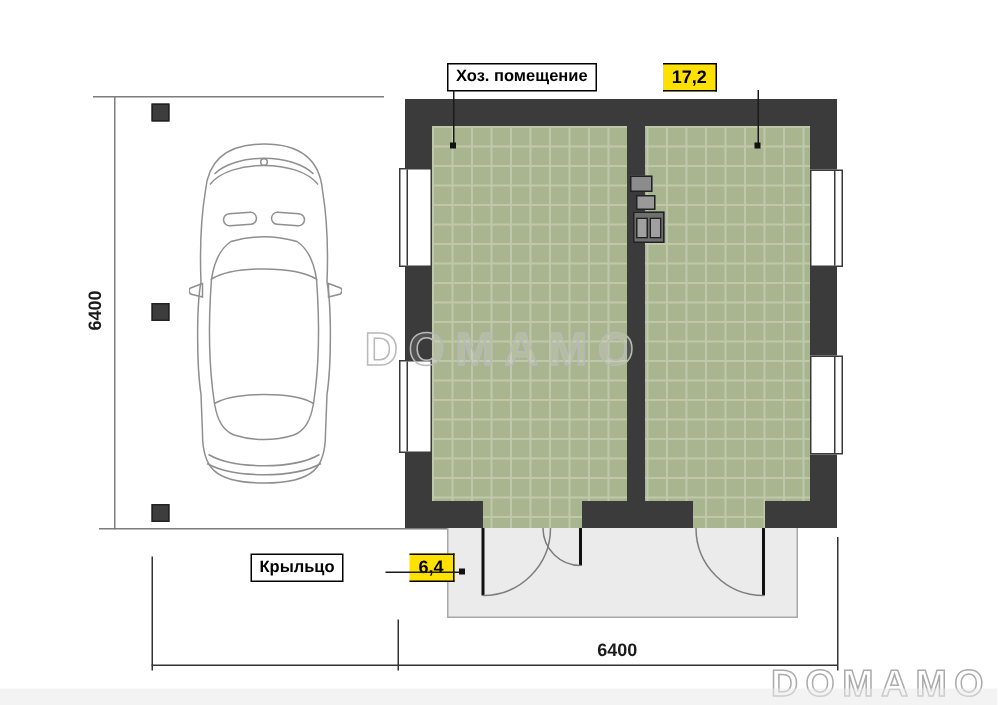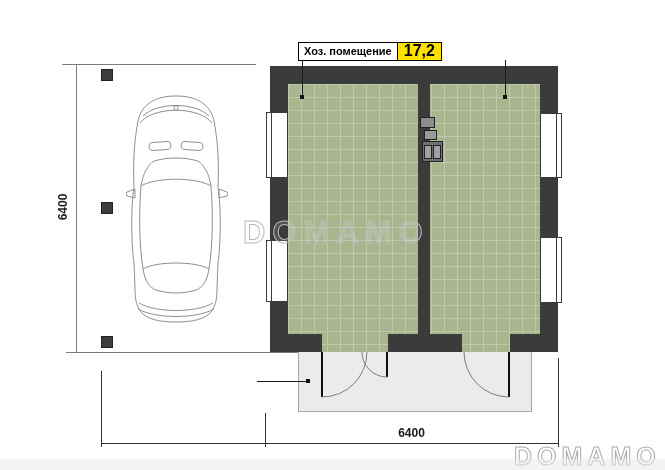--- a/index.html
+++ b/index.html
@@ -17,25 +17,25 @@
     position:absolute;background-color:#a8b58f;
     background-image:linear-gradient(to right,#c0c8ab 1px,transparent 1px),
                      linear-gradient(to bottom,#c0c8ab 1px,transparent 1px);
     background-size:13px 13px;
   }
   .window{position:absolute;background:#fff;border:1px solid #3a3a3a;box-sizing:border-box;}
   .window .pane{position:absolute;top:0;bottom:0;width:1px;background:#3a3a3a;}
   .win-l .pane{left:4px;}
   .win-r .pane{right:4px;}
   .porch{position:absolute;background:#ebebeb;border:1px solid #a8a8a8;box-sizing:border-box;}
-  .label-row{position:absolute;display:flex;align-items:center;white-space:nowrap;}
+  .label-row{position:absolute;display:flex;align-items:center;white-space:nowrap;gap:44px;}
   .label-box{background:#fff;border:1px solid #000;padding:1px 5px 2px 5px;
     font-size:11px;font-weight:bold;color:#000;line-height:14px;}
   .value-box{background:#ffe100;border:1px solid #000;border-left:none;padding:1px 6px 2px 6px;
-    font-size:16px;font-weight:bold;color:#000;line-height:14px;}
+    font-size:12px;font-weight:bold;color:#000;line-height:14px;}
   .dim-text{position:absolute;font-size:12px;font-weight:bold;color:#1a1a1a;text-align:center;}
   .dim-left{transform:rotate(-90deg);transform-origin:center center;}
   .equip{position:absolute;box-sizing:border-box;border:1px solid #222;}
   .watermark{
     position:absolute;font-weight:bold;color:rgba(255,255,255,0.12);
     -webkit-text-stroke:1px #b9b9b9;letter-spacing:7px;white-space:nowrap;
   }
   .wm-center{font-size:31px;}
   .wm-corner{font-size:25px;letter-spacing:5px;-webkit-text-stroke:1px #ababab;}
   svg{position:absolute;left:0;top:0;pointer-events:none;}
@@ -111,20 +111,24 @@
     </g>
   </svg>
 
   <div class="watermark wm-center" style="left:243px;top:215px;">DOMAMO</div>
   <div class="watermark wm-corner" style="left:514px;top:442px;">DOMAMO</div>
 
   <div class="label-row" style="left:298px;top:42px;">
     <span class="label-box">Хоз. помещение</span>
     <span class="value-box">17,2</span>
   </div>
+  <div class="label-row" style="left:167px;top:369px;">
+    <span class="label-box">Крыльцо</span>
+    <span class="value-box">6,4</span>
+  </div>
 
   <div class="leader" style="left:302px;top:60px;width:1px;height:37px;"></div>
   <div class="dot" style="left:300px;top:95px;"></div>
   <div class="leader" style="left:505px;top:60px;width:1px;height:37px;"></div>
   <div class="dot" style="left:503px;top:95px;"></div>
   <div class="leader" style="left:257px;top:381px;width:52px;height:1px;"></div>
   <div class="dot" style="left:306px;top:379px;"></div>
 
   <div class="dim-text dim-left" style="left:40px;top:200px;width:46px;">6400</div>
 

